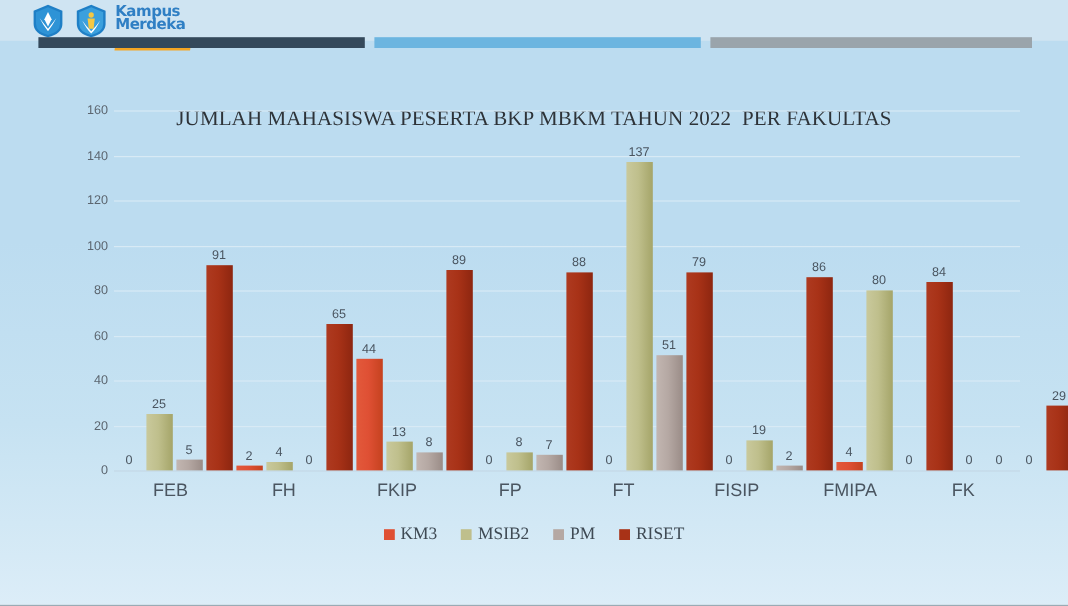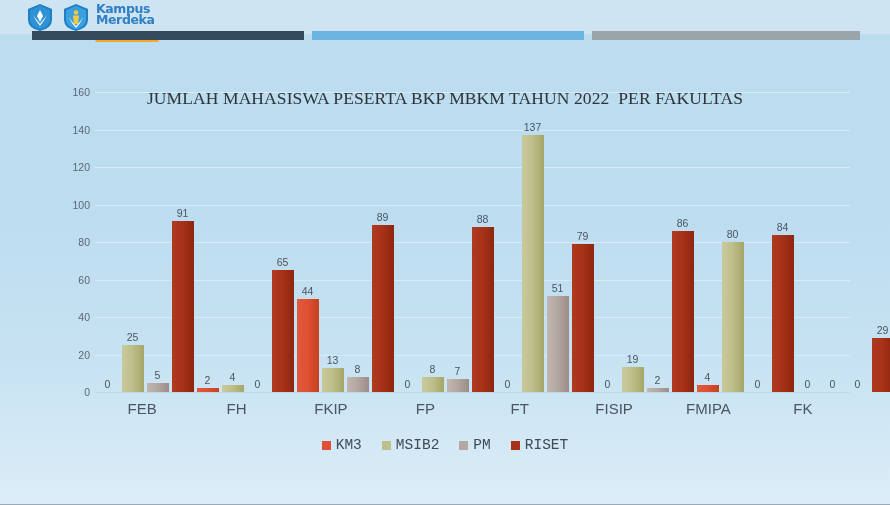--- a/index.html
+++ b/index.html
@@ -226,21 +226,21 @@
     display: flex;
     align-items: center;
     margin: 0 10px;
   }
   .legend-swatch {
     width: 9px;
     height: 9px;
     margin-right: 5px;
   }
   .legend-label {
-    font-family: Liberation Mono, monospace;
+    font-family: Liberation Serif, serif;
     font-size: 14.5px;
     color: #3f4a54;
   }
 </style>
 </head>
 <body>
 
 <div id="slide">
 
   <div id="logo-bar">
@@ -400,21 +400,21 @@
               <div class="bar c1" style="height: 256.875px;">
                 <div class="bar-value">137</div>
               </div>
             </div>
             <div class="bar-slot">
               <div class="bar c2" style="height: 95.625px;">
                 <div class="bar-value">51</div>
               </div>
             </div>
             <div class="bar-slot">
-              <div class="bar c3" style="height: 148px; margin-top: 43px;">
+              <div class="bar c3" style="height: 165px; margin-top: 43px;">
                 <div class="bar-value">79</div>
               </div>
             </div>
           </div>
           <div class="group">
             <div class="bar-slot zero">
               <div class="bar c0" style="height: 0px;">
                 <div class="bar-value">0</div>
               </div>
             </div>

